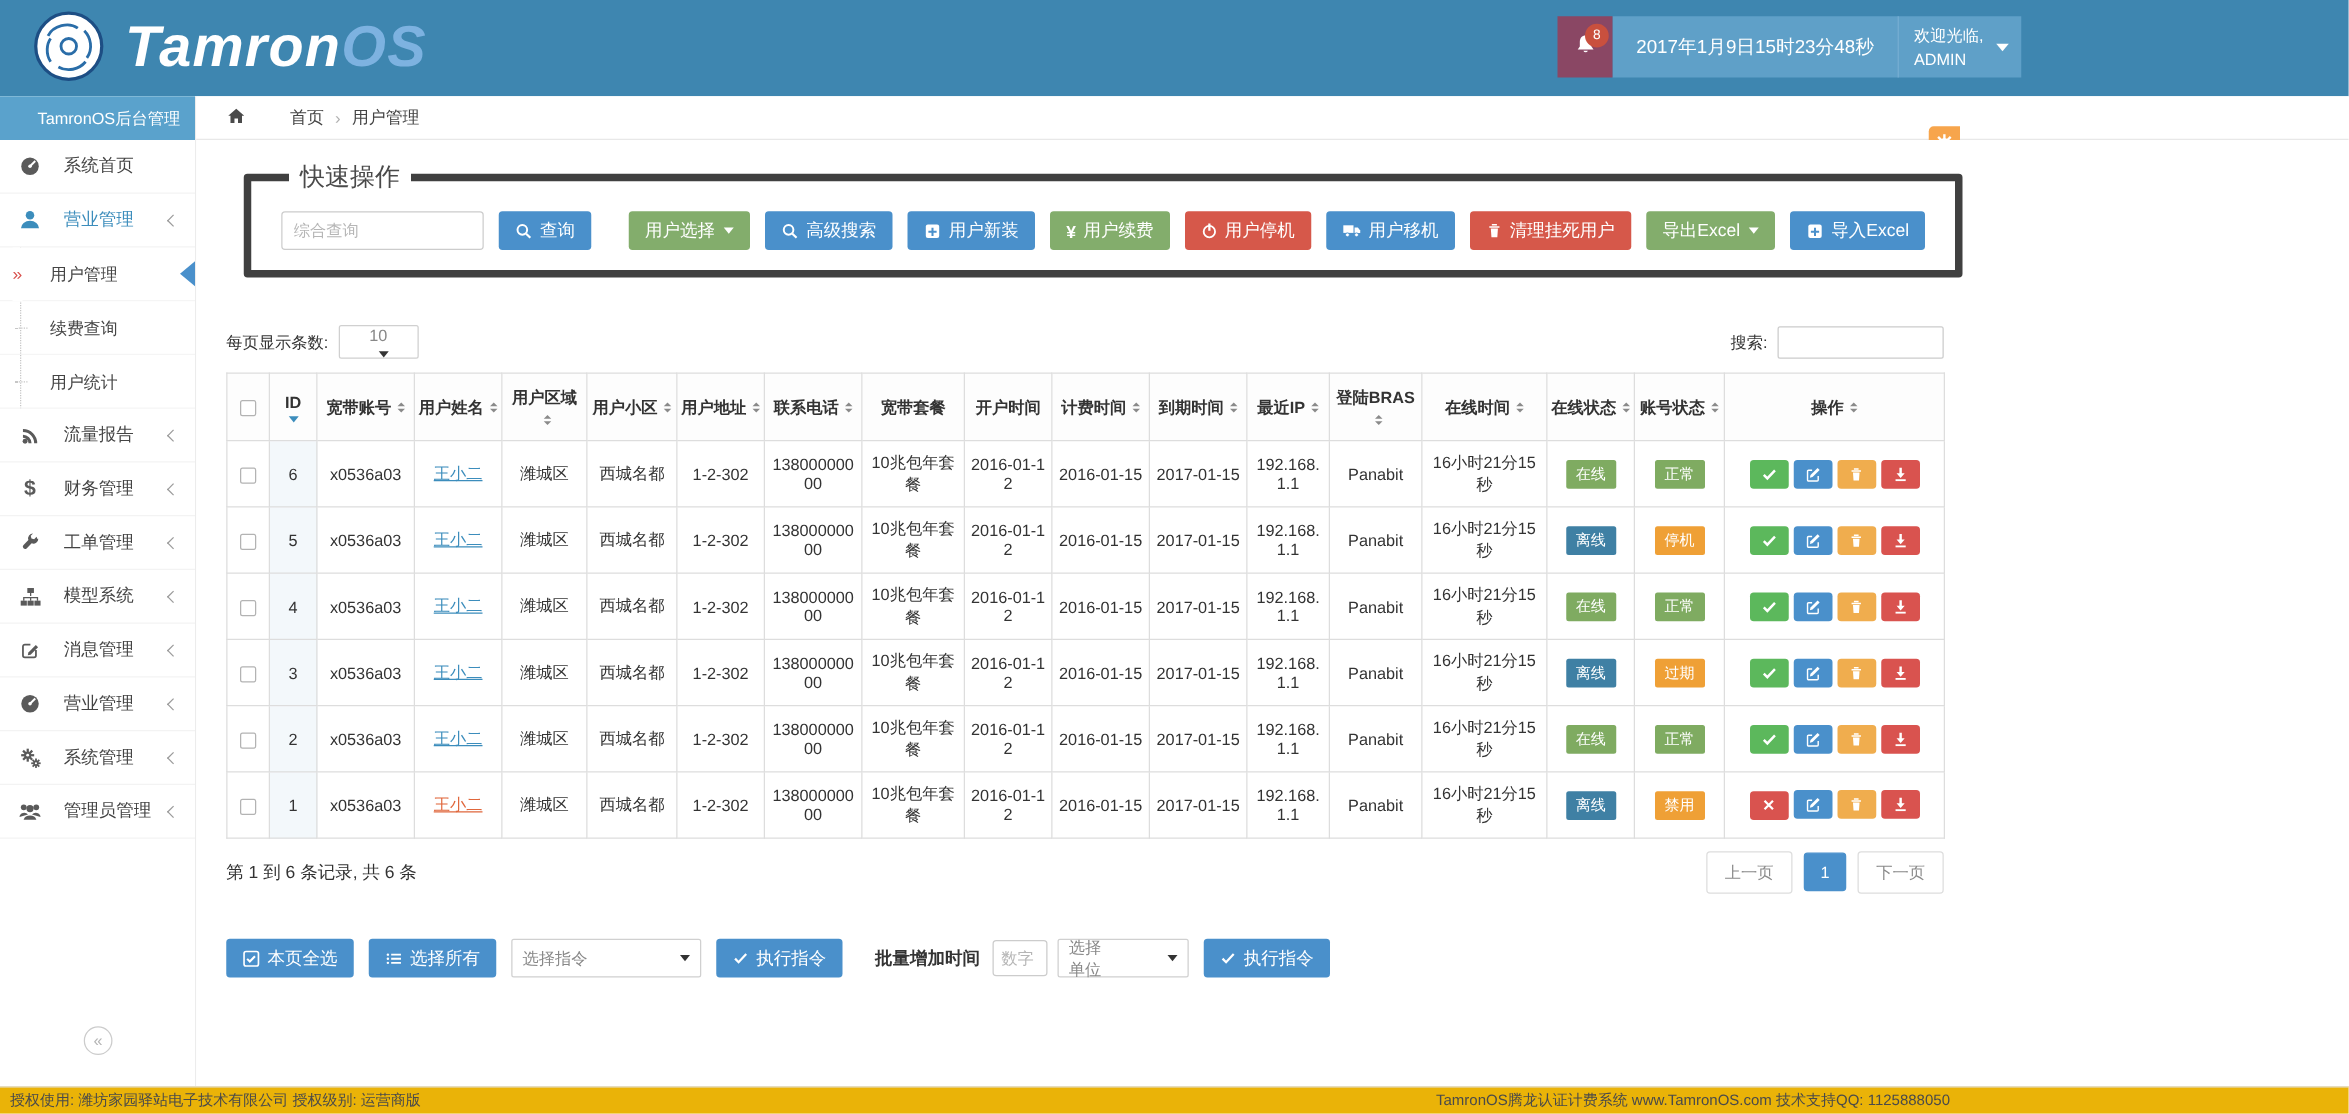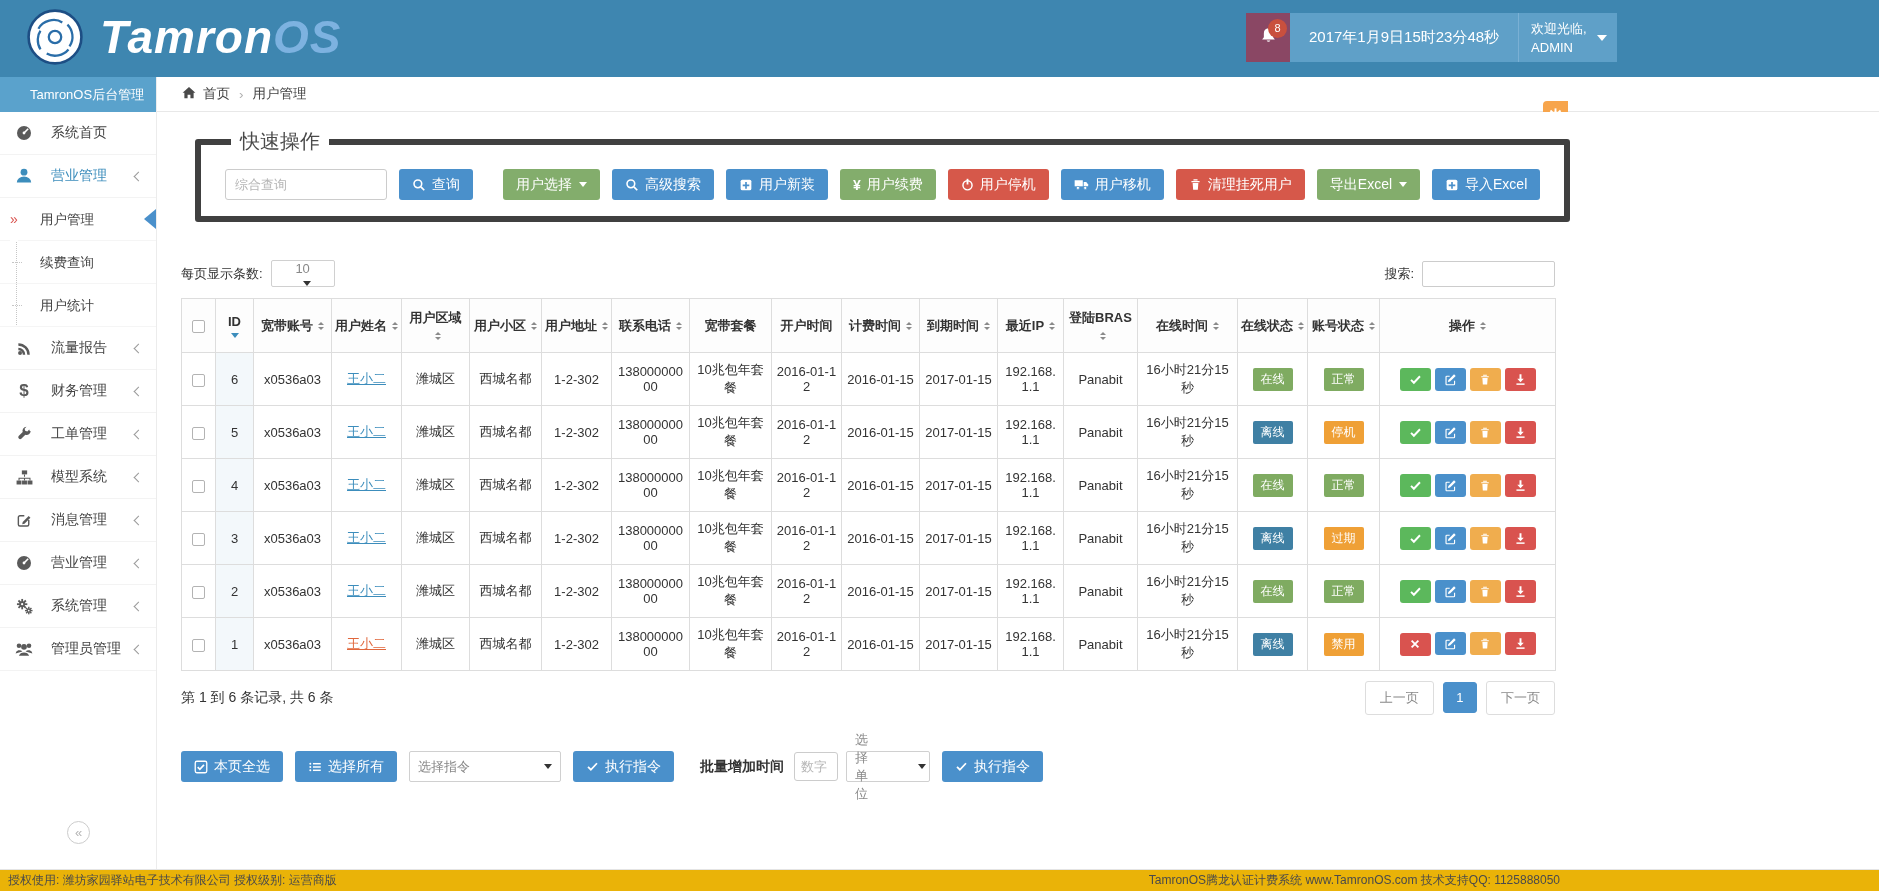--- a/index.html
+++ b/index.html
@@ -42,21 +42,21 @@
   .sub-item .active-marker { position:absolute; left:10px; top:0; color:#d9534f; font-size:14px; background:#fff; }
   .sub-item .edge-arrow { position:absolute; right:0; top:11px; width:0; height:0;
     border-top:10px solid transparent; border-bottom:10px solid transparent; border-right:12px solid #4a90cb; }
   .collapse-btn { position:absolute; left:67px; bottom:25px; width:23px; height:23px; border:1px solid #ccc;
     border-radius:50%; color:#b5b5b5; font-size:13px; text-align:center; line-height:21px; cursor:pointer; background:#fff; }
 
   
   .breadcrumb-bar { position:absolute; left:157px; top:77px; right:0; height:35px; background:#fff;
     border-bottom:1px solid #e8e8e8; display:flex; align-items:center; padding-left:24px; font-size:13.5px; color:#444; }
   .breadcrumb-bar .bc-sep { margin:0 9px; color:#b0b0b0; }
-  .breadcrumb-bar .bc-home { display:flex; align-items:center; cursor:pointer; }
+  .breadcrumb-bar .bc-home { display:flex; align-items:center; cursor:pointer;gap:29px; }
   .breadcrumb-bar .bc-home svg { margin-right:6px; }
 
   
   .settings-tab { position:absolute; left:1543px; top:101px; width:25px; height:32px; background:#f7a54c;
     border-radius:4px 0 0 4px; display:flex; align-items:center; justify-content:center; cursor:pointer; }
 
   
   .main { position:absolute; left:157px; top:112px; right:0; bottom:22px; background:#fff; overflow:hidden; }
   .container { margin-left:24px; width:1374px; }
 
@@ -115,21 +115,21 @@
   .records-info { font-size:14px; color:#333; }
   .pg-btn { display:inline-block; padding:7px 14px; border:1px solid #ddd; background:#fff; color:#8a8a8a;
     font-size:13px; border-radius:3px; margin-left:5px; cursor:pointer; }
   .pg-active { background:#4a90cb; border-color:#4a90cb; color:#fff; padding:7px 12px; }
 
   
   .bulk-row { display:flex; align-items:center; margin-top:36px; }
   .cmd-select { width:152px; height:31px; margin-left:12px; }
   .bulk-label { font-size:14px; color:#333; font-weight:bold; margin-left:26px; }
   .num-input { width:44px; height:29px; border:1px solid #ccc; border-radius:3px; margin-left:10px; padding:0 6px; font-size:13px; }
-  .unit-select { width:84px; height:31px; margin-left:8px;gap:42px; }
+  .unit-select { width:105px; height:31px; margin-left:8px;gap:42px; }
 
   
   .footer { position:absolute; left:0; right:0; bottom:0; height:22px; background:#eab308; border-top:1px solid #e4e4e4;
     font-size:12px; color:#4a4a4a; line-height:21px; }
   .footer .f-left { position:absolute; left:8px; }
   .footer .f-right { position:absolute; right:319px; }
 </style>
 </head>
 <body>
 

